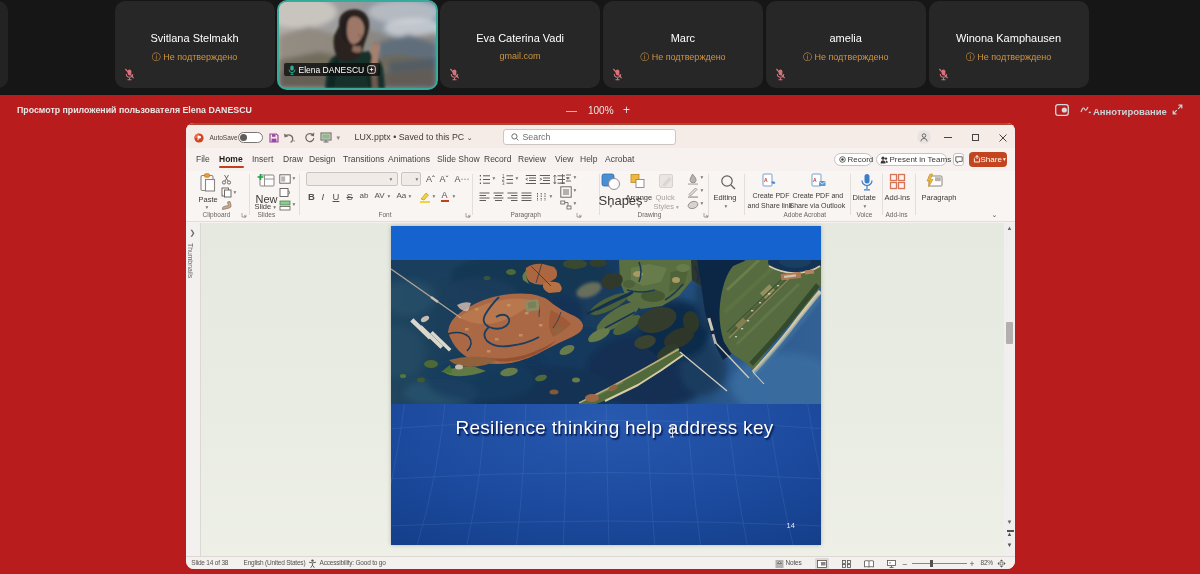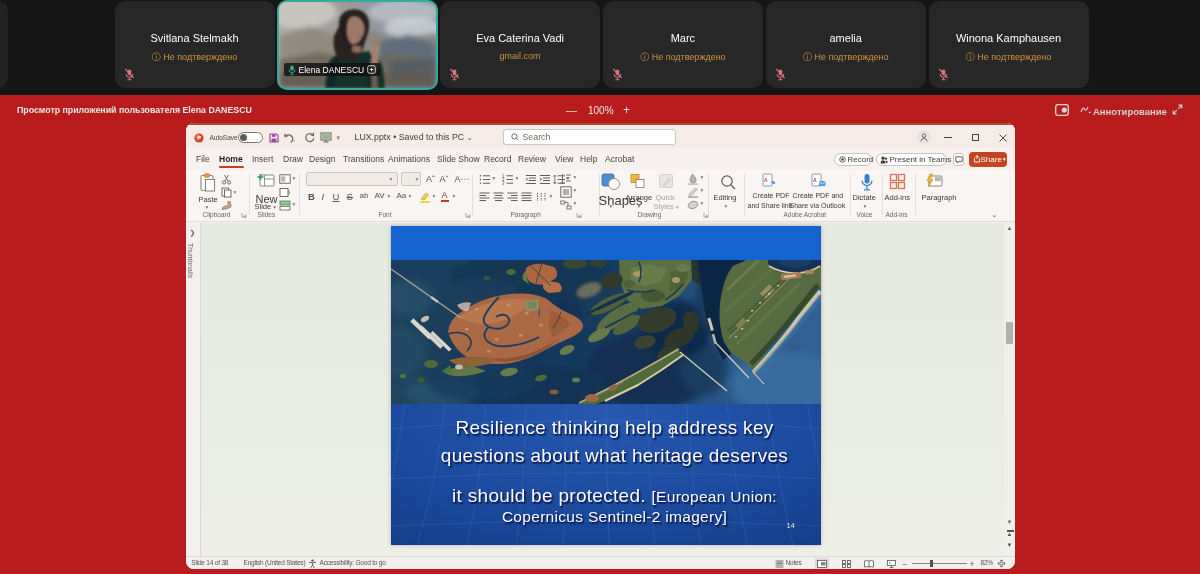--- a/index.html
+++ b/index.html
@@ -740,23 +740,20 @@
             <path d="M295 -10 Q300 70 310 145"></path>
             <path d="M335 -10 Q342 70 357 145"></path>
             <path d="M375 -10 Q385 70 403 145"></path>
             <path d="M415 -10 Q427 70 448 145"></path>
             <path d="M-5 25 Q215 8 435 25"></path>
             <path d="M-5 75 Q215 62 435 75"></path>
             <path d="M-5 122 Q215 112 435 122"></path>
           </g>
         </svg>
         <div class="abs txtline" style="top:14px;">Resilience thinking help address key</div>
-        <div class="abs txtline" style="top:42.5px;">questions about what heritage deserves</div>
-        <div class="abs txtline" style="top:82.9px;">it should be protected. <span class="smalltx">[European Union:</span></div>
-        <div class="abs txtline smalltx2" style="top:103px;">Copernicus Sentinel-2 imagery]</div>
         <span class="abs" style="left:396px;top:117.5px;font-size:7.5px;color:#dfe6f2;">14</span>
       </div>
 
       <svg class="abs" style="left:278px;top:200px;" width="7" height="12" viewBox="0 0 7 12">
             <path d="M1 1 h2 M5 1 h-2 M3.5 1 V11 M1 11 h2 M5 11 h-2" stroke="#e8eaf2" stroke-width="1" fill="none" opacity="0.85"></path>
           </svg>
     </div>
   </div>
 
   <div class="abs" id="statusbar" style="left:0;top:433px;width:100%;height:12.5px;background:#f3f0ee;border-top:1px solid #dcd8d5;font-size:6.5px;letter-spacing:-0.2px;color:#55514e;">

